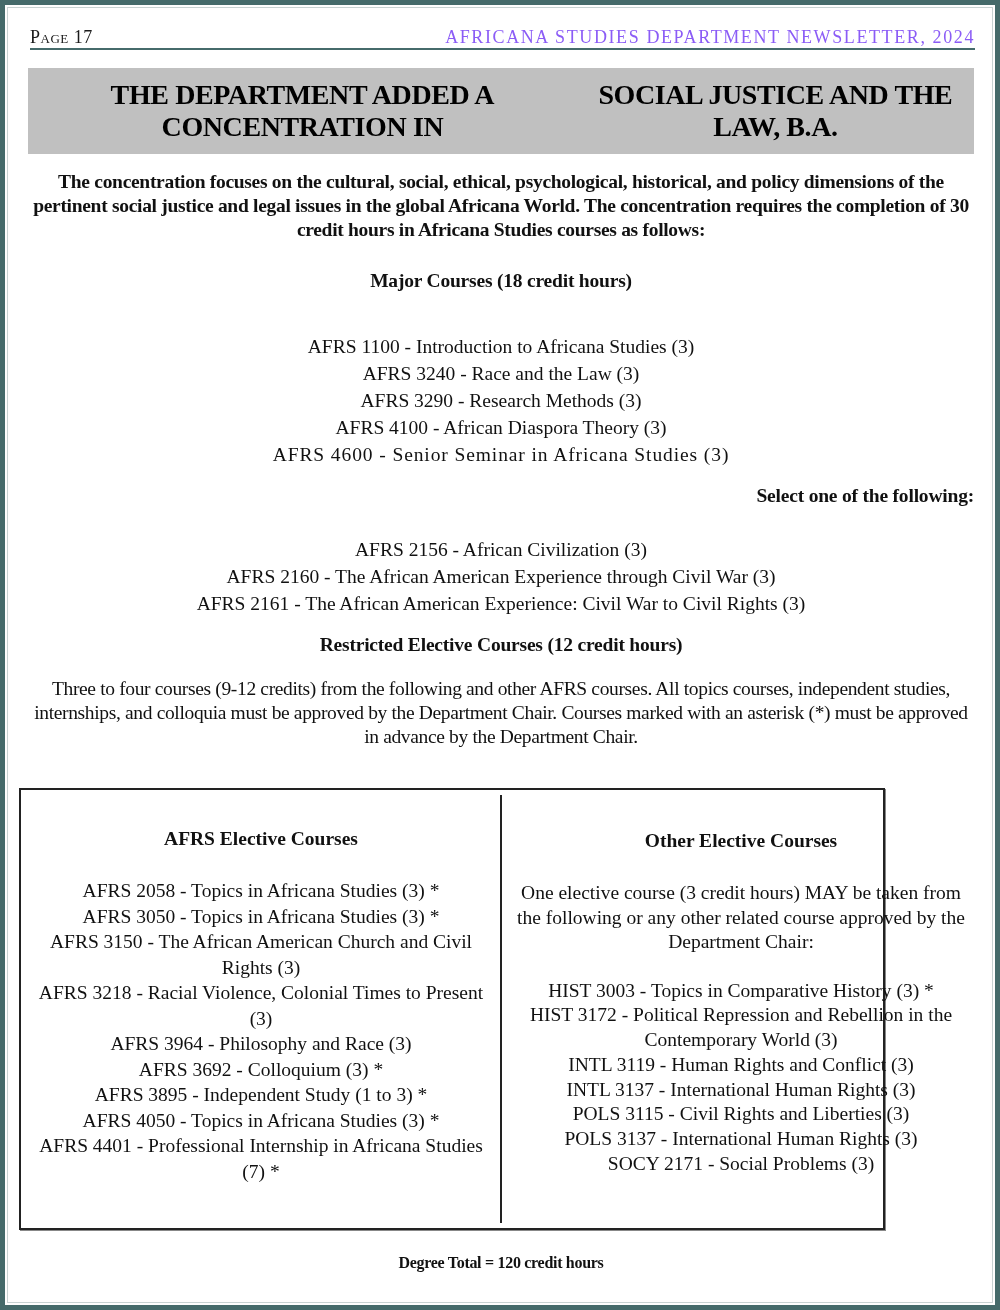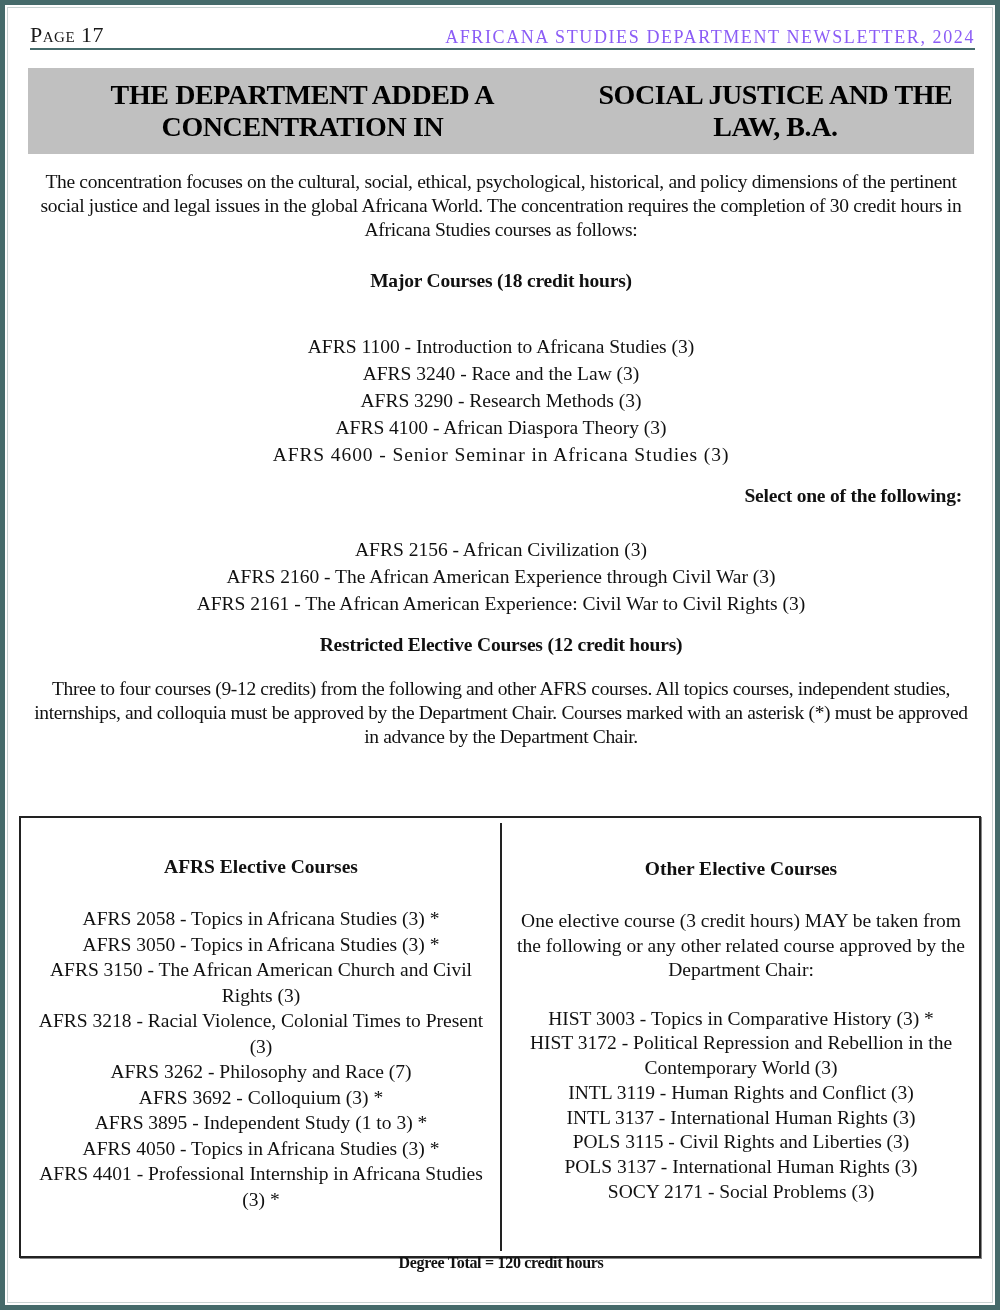--- a/index.html
+++ b/index.html
@@ -37,21 +37,21 @@
       border-bottom: 2px solid #466b6b;
       display: flex;
       justify-content: space-between;
       align-items: flex-end;
       padding-bottom: 2px;
       box-sizing: border-box;
     }
     .page-number {
       font-family: "Liberation Serif", serif;
       font-variant: small-caps;
-      font-size: 22px;
+      font-size: 18px;
       letter-spacing: 0.5px;
       color: #1a1a1a;
       line-height: 1;
     }
     .newsletter-title {
       font-family: "Liberation Serif", serif;
       font-size: 18px;
       letter-spacing: 1.6px;
       color: #8b5cf6;
       line-height: 1;
@@ -79,24 +79,25 @@
       position: absolute;
       left: 28px; top: 170px;
       width: 946px;
       text-align: center;
       font-size: 19.5px;
       line-height: 24px;
     }
     .intro {
       margin: 0;
       letter-spacing: -0.3px;
+      font-weight: bold;
     }
     .section-heading {
       font-weight: bold;
-      margin: 12px;
+      margin: 0;
       letter-spacing: -0.2px;
     }
     .h-major { margin-top: 27px; }
     .course-list {
       list-style: none;
       margin: 0;
       padding: 0;
     }
     .course-list li { line-height: 27px; }
     .major-list { margin-top: 40px; }
@@ -104,22 +105,22 @@
     .h-select { margin-top: 16px; text-align: right; }
     .select-list { margin-top: 28px; }
     .h-restricted { margin-top: 16px; }
     .restricted-desc {
       margin-top: 20px;
       letter-spacing: -0.35px;
     }
 
     .elective-box {
       position: absolute;
-      left: 19px; top: 816px;
-      width: 962px; height: 442px;
+      left: 19px; top: 788px;
+      width: 866px; height: 442px;
       box-sizing: border-box;
       border: 2px solid #222;
       box-shadow: 1px 1px 0 #888;
     }
     .col-divider {
       position: absolute;
       left: 479px; top: 5px;
       width: 2px; height: 428px;
       background: #222;
     }
@@ -195,25 +196,25 @@
 </div>
 
 <div class="elective-box">
   <div class="col col-left">
     <p class="col-heading">AFRS Elective Courses</p>
     <ul class="course-list">
       <li>AFRS 2058 - Topics in Africana Studies (3) *</li>
       <li>AFRS 3050 - Topics in Africana Studies (3) *</li>
       <li>AFRS 3150 - The African American Church and Civil Rights (3)</li>
       <li>AFRS 3218 - Racial Violence, Colonial Times to Present (3)</li>
-      <li>AFRS 3262 - Philosophy and Race (7)</li>
+      <li>AFRS 3964 - Philosophy and Race (3)</li>
       <li>AFRS 3692 - Colloquium (3) *</li>
       <li>AFRS 3895 - Independent Study (1 to 3) *</li>
       <li>AFRS 4050 - Topics in Africana Studies (3) *</li>
-      <li>AFRS 4401 - Professional Internship in Africana Studies (3) *</li>
+      <li>AFRS 4401 - Professional Internship in Africana Studies (7) *</li>
     </ul>
   </div>
 
   <div class="col-divider"></div>
 
   <div class="col col-right">
     <p class="col-heading">Other Elective Courses</p>
     <p class="col-desc">One elective course (3 credit hours) MAY be taken from the following or any other related course approved by the Department Chair:</p>
     <ul class="course-list">
       <li>HIST 3003 - Topics in Comparative History (3) *</li>

